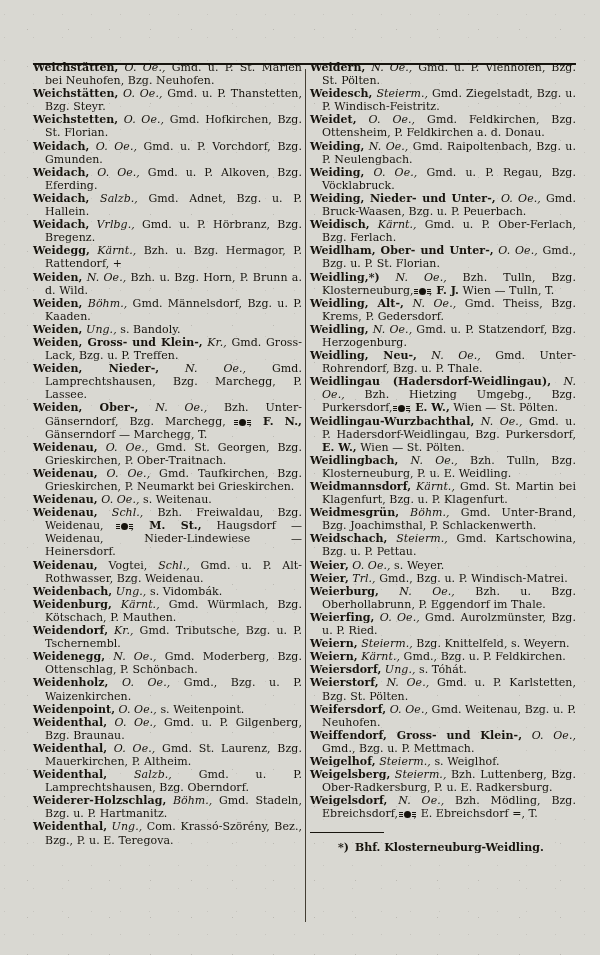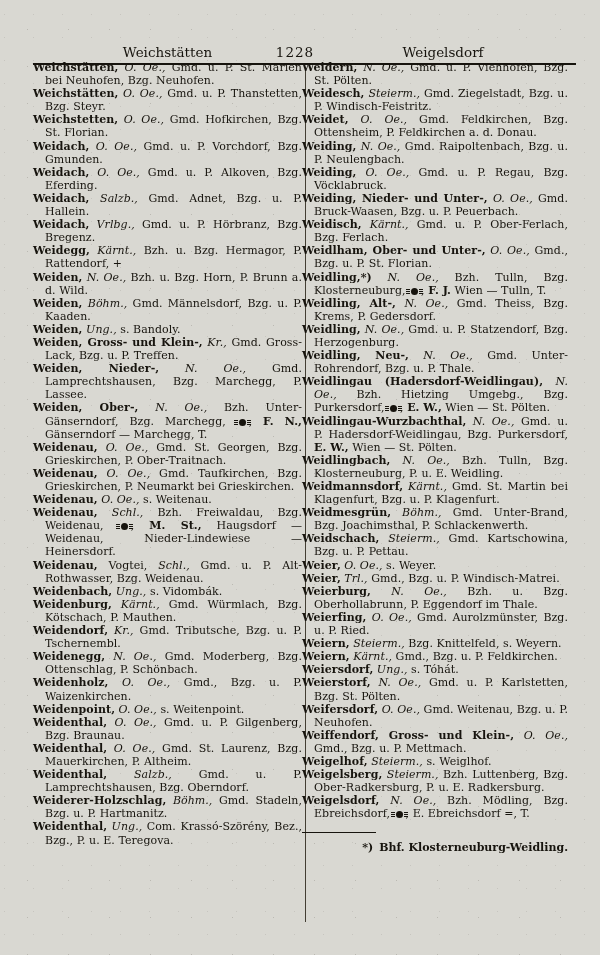--- a/index.html
+++ b/index.html
@@ -19,21 +19,21 @@
   .running-head{position:absolute;top:44px;left:0;width:600px;height:18px;font-size:13.5px;}
   .running-head .h-left{position:absolute;left:33px;width:269px;text-align:center;}
   .running-head .h-num{position:absolute;left:245px;width:100px;text-align:center;letter-spacing:1px;}
   .running-head .h-right{position:absolute;left:310px;width:266px;text-align:center;}
 
   .header-rule{position:absolute;top:63px;left:33px;width:543px;height:2px;background:#17140e;}
   .column-divider{position:absolute;top:69px;left:305px;width:1px;height:853px;background:#433e33;}
 
   .columns{position:absolute;top:61px;left:33px;width:543px;display:flex;}
   .col{width:269px;}
-  .col.right{width:266px;}
+  .col.right{width:266px;margin-left:8px;}
 
   .entry{
     margin:0;
     font-size:11px;
     line-height:13.1px;
     text-align:justify;
     padding-left:12px;
     text-indent:-12px;
     letter-spacing:0.05px;
   }
@@ -46,35 +46,30 @@
     width:7px;height:7px;background:#17140e;border-radius:50%;
     margin:0 3px 0 2px;vertical-align:-1px;text-indent:0;
   }
   .icon-wheel::before,.icon-wheel::after{
     content:"";position:absolute;top:1px;width:4px;height:1px;background:#17140e;
     box-shadow:0 2px 0 #17140e,0 4px 0 #17140e;
   }
   .icon-wheel::before{left:-5px;}
   .icon-wheel::after{right:-5px;}
 
-  .footnote{margin-top:12px;text-align:right;}
+  .footnote{margin-top:12px;}
   .footnote-rule{width:74px;height:1px;background:#17140e;margin:0 0 8px 0;}
   .footnote-text{font-size:11px;font-weight:bold;padding-left:28px;}
   .footnote-text .marker{margin-right:6px;}
 </style>
 </head>
 <body>
 
 <div class="page">
 
-  <div class="running-head">
-    <span class="h-left">Weichstätten</span>
-    <span class="h-num">1228</span>
-    <span class="h-right">Weigelsdorf</span>
-  </div>
 
   <div class="header-rule"></div>
   <div class="column-divider"></div>
 
   <div class="columns">
     <div class="col left">
         <p class="entry"><span class="seg-b">Weichstätten,</span><span class="seg-i"> O. Oe.,</span><span class="seg-n"> Gmd. u. P. St. Marien bei Neuhofen, Bzg. Neuhofen.</span></p>
         <p class="entry"><span class="seg-b">Weichstätten,</span><span class="seg-i"> O. Oe.,</span><span class="seg-n"> Gmd. u. P. Thanstetten, Bzg. Steyr.</span></p>
         <p class="entry"><span class="seg-b">Weichstetten,</span><span class="seg-i"> O. Oe.,</span><span class="seg-n"> Gmd. Hofkirchen, Bzg. St. Florian.</span></p>
         <p class="entry"><span class="seg-b">Weidach,</span><span class="seg-i"> O. Oe.,</span><span class="seg-n"> Gmd. u. P. Vorchdorf, Bzg. Gmunden.</span></p>

